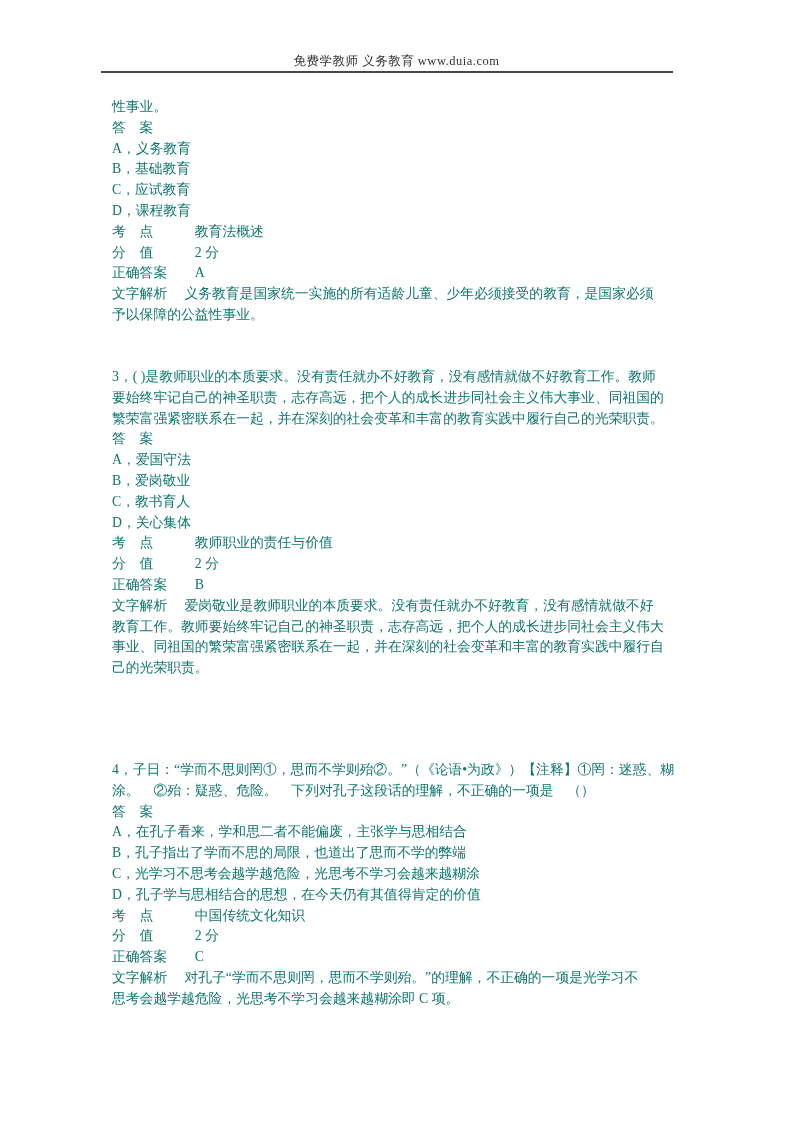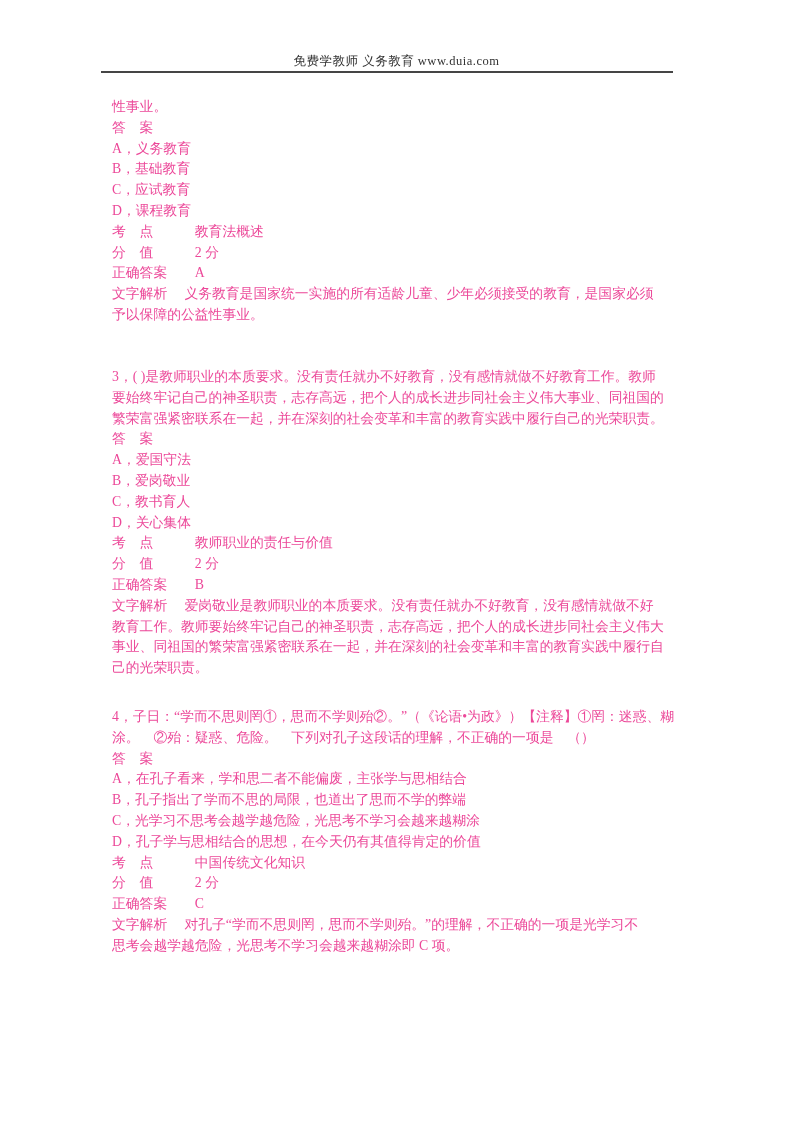--- a/index.html
+++ b/index.html
@@ -18,27 +18,27 @@
     letter-spacing: 0.5px;
   }
   .rule {
     position: absolute; top: 71px; left: 101px;
     width: 572px; height: 2px;
     background: #454545;
   }
   .sec {
     position: absolute; left: 112px;
     font-size: 13.8px; line-height: 20.8px;
-    color: #ec4899;
+    color: #0f766e;
     white-space: pre;
     text-align: left;
   }
   .sec-0 { top: 97px; }
   .sec-1 { top: 367px; }
-  .sec-2 { top: 707px; }
+  .sec-2 { top: 760px; }
   .line { height: 20.8px; }
 </style>
 </head>
 <body>
 
 <div class="page">
   <div class="header">
     <span>免费学教师 义务教育 www.duia.com</span>
   </div>
   <div class="rule"></div>

